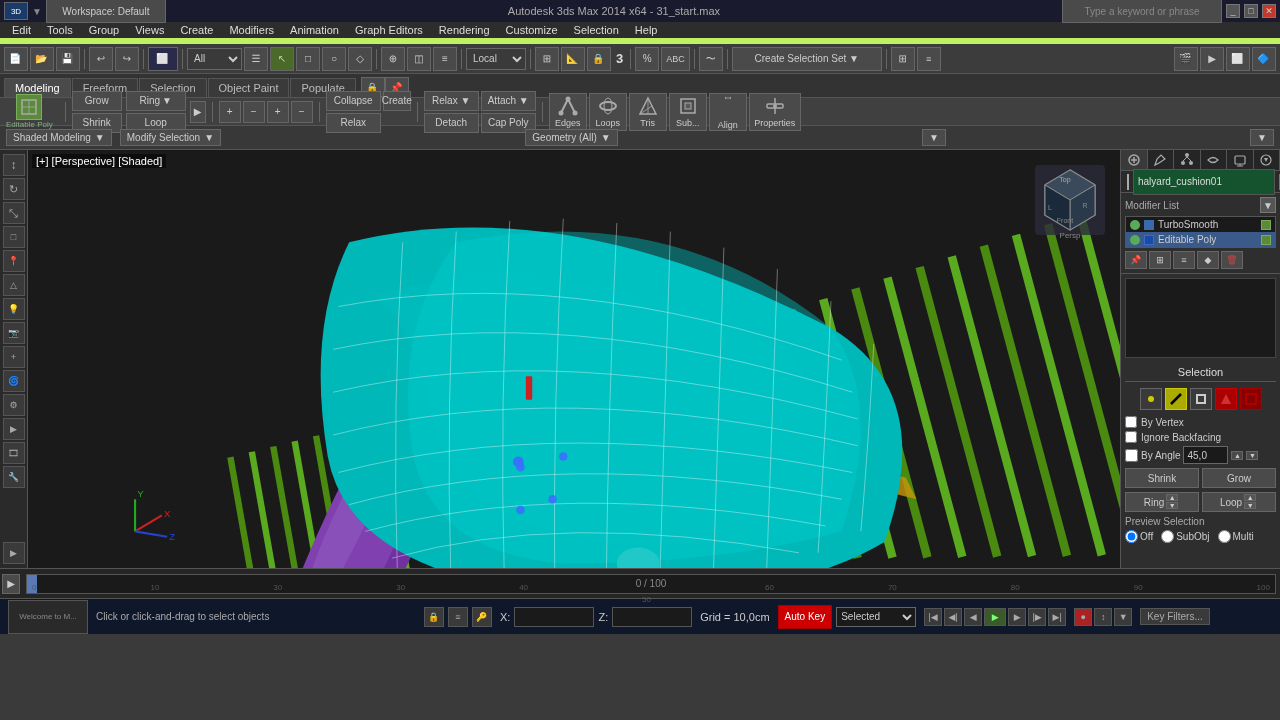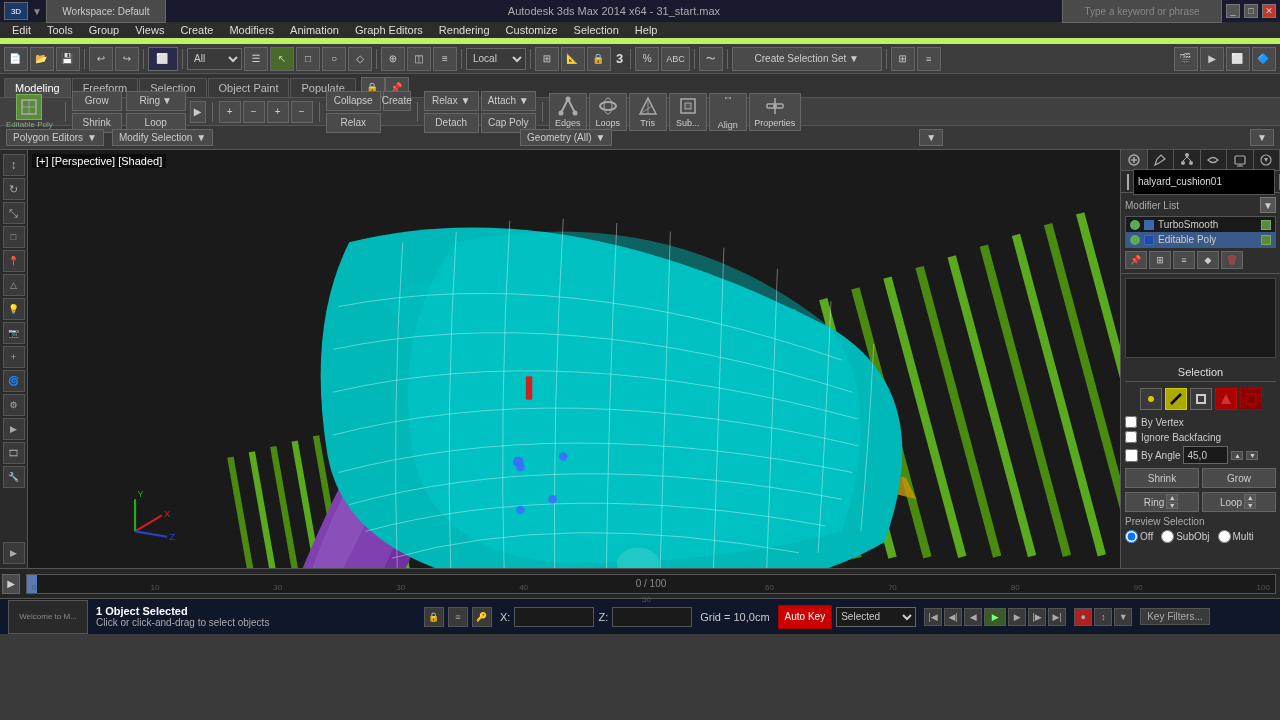--- a/index.html
+++ b/index.html
@@ -85,21 +85,21 @@
     #right-panel-tabs {
       display: flex; background: #252525; border-bottom: 1px solid #555;
     }
     .rp-tab { flex: 1; height: 20px; font-size: 9px; color: #aaa; display: flex; align-items: center; justify-content: center; cursor: pointer; border-right: 1px solid #555; }
     .rp-tab.active { background: #3a3a3a; color: #fff; }
 
     
     #obj-name-bar {
       height: 22px; background: #2a2a2a; display: flex; align-items: center; padding: 0 6px; border-bottom: 1px solid #555; gap: 4px;
     }
-    #obj-name-input { flex: 1; background: #000000; border: 1px solid #555; color: #ddd; font-size: 10px; padding: 1px 4px; height: 26px; }
+    #obj-name-input { flex: 1; background: #14532d; border: 1px solid #555; color: #ddd; font-size: 10px; padding: 1px 4px; height: 26px; }
 
     
     #modifier-section { padding: 4px; border-bottom: 1px solid #555; }
     #modifier-stack { background: #1a1a1a; border: 1px solid #555; margin-top: 3px; }
     .modifier-item { display: flex; align-items: center; padding: 2px 4px; font-size: 10px; color: #ccc; cursor: pointer; gap: 4px; }
     .modifier-item.active { background: #3a5a8a; }
     .modifier-item .bulb { width: 10px; height: 10px; border-radius: 50%; background: #888; }
     .modifier-item .bulb.on { background: #5aaa5a; }
     .modifier-item .blue-square { width: 10px; height: 10px; background: #3a6aaa; }
 
@@ -350,21 +350,21 @@
             <line x1="11" y1="13" x2="11" y2="19" stroke="#aaa" stroke-width="1.5"></line>
           </svg>
         <span style="font-size:9px;color:#ccc;">Properties</span>
       </div>
     </div>
   </div>
 </div>
 
 <div id="third-toolbar">
   <div class="dropdown-btn">
-    <span>Polygon Editors</span>
+    <span>Shaded Modeling</span>
       <span>▼</span>
   </div>
   <div class="dropdown-btn">
     <span>Modify Selection</span>
       <span>▼</span>
   </div>
   <div style="flex:1;"></div>
   <div class="dropdown-btn">
     <span>Geometry (All)</span>
       <span>▼</span>
@@ -492,20 +492,36 @@
       <g transform="translate(100, 370)">
         <line x1="0" y1="0" x2="25" y2="-15" stroke="#cc2222" stroke-width="2"></line>
         <line x1="0" y1="0" x2="0" y2="-30" stroke="#22aa22" stroke-width="2"></line>
         <line x1="0" y1="0" x2="30" y2="5" stroke="#2244cc" stroke-width="2"></line>
         <text x="27" y="-13" font-size="9" fill="#cc2222">X</text>
         <text x="2" y="-32" font-size="9" fill="#22aa22">Y</text>
         <text x="32" y="8" font-size="9" fill="#2244cc">Z</text>
       </g>
     </svg>
 
+    <div id="nav-cube">
+      <svg viewBox="0 0 80 80">
+        <rect x="5" y="5" width="70" height="70" fill="#2a2a3a" opacity="0.8" rx="4"></rect>
+
+        <polygon points="40,10 65,25 65,55 40,70 15,55 15,25" fill="none" stroke="#888" stroke-width="1.5"></polygon>
+        <polygon points="40,10 65,25 40,40 15,25" fill="#3a4a5a" stroke="#888" stroke-width="1"></polygon>
+        <polygon points="40,40 65,25 65,55 40,70" fill="#2a3a4a" stroke="#888" stroke-width="1"></polygon>
+        <polygon points="40,40 15,25 15,55 40,70" fill="#1a2a3a" stroke="#888" stroke-width="1"></polygon>
+        <text x="35" y="22" font-size="7" fill="#aaa" text-anchor="middle">Top</text>
+        <text x="55" y="48" font-size="7" fill="#888" text-anchor="middle">R</text>
+        <text x="20" y="50" font-size="7" fill="#888" text-anchor="middle">L</text>
+        <text x="35" y="63" font-size="7" fill="#888" text-anchor="middle">Front</text>
+
+        <text x="40" y="78" font-size="8" fill="#888" text-anchor="middle">Persp</text>
+      </svg>
+    </div>
   </div>
 
   <div id="right-panel">
 
     <div id="right-panel-tabs">
       <div class="rp-tab active">
         <svg width="14" height="14" viewBox="0 0 14 14">
             <circle cx="7" cy="7" r="5" fill="none" stroke="#aaa" stroke-width="1.5"></circle>
             <line x1="7" y1="4" x2="7" y2="10" stroke="#aaa" stroke-width="1.5"></line>
             <line x1="4" y1="7" x2="10" y2="7" stroke="#aaa" stroke-width="1.5"></line>
@@ -689,21 +705,20 @@
       <span style="font-size:8px;color:#555;">100</span>
     </div>
   </div>
 </div>
 
 <div id="status-bar">
 
   <div style="width:80px;height:34px;background:#2a2a2a;border:1px solid #555;display:flex;align-items:center;justify-content:center;font-size:8px;color:#888;">Welcome to M...</div>
 
   <div id="status-left">
-    <div id="status-obj">1 Object Selected</div>
     <div id="status-hint">Click or click-and-drag to select objects</div>
   </div>
 
   <div class="status-icons">
     <div class="status-icon">🔒</div>
     <div class="status-icon">≡</div>
     <div class="status-icon">🔑</div>
   </div>
 
   <div id="coords-area">

